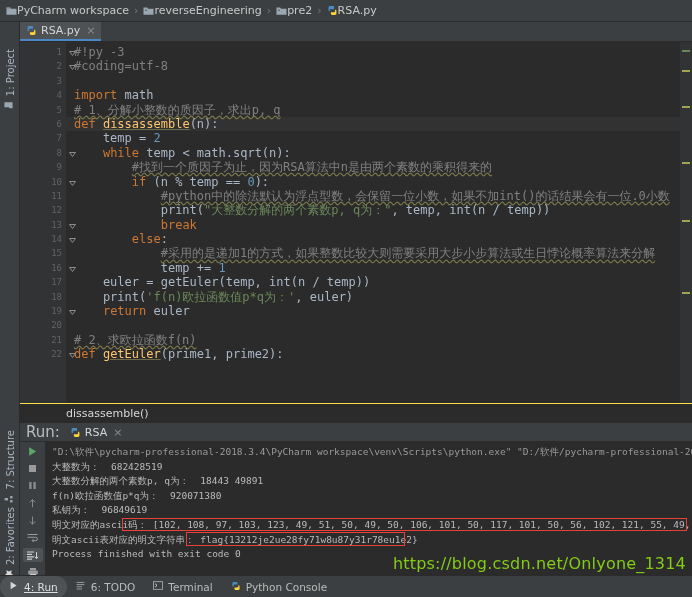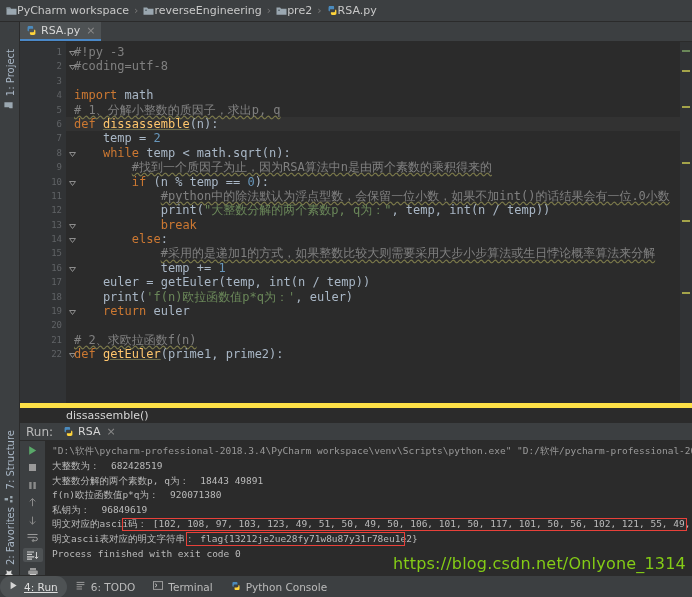--- a/index.html
+++ b/index.html
@@ -112,33 +112,33 @@
   .kw { color: #cc7832; }
   .str { color: #6a8759; }
   .num { color: #6897bb; }
   .fn { color: #ffc66d; }
   .cmt { color: #808080; }
   .cmt-warn { color: #808080; text-decoration: underline wavy #7c7a4a; text-decoration-skip-ink: none; }
   .ident-u { text-decoration: underline; text-decoration-color: #6b6b4a; }
   
   #editor-foot {
     height: 20px; background: #2b2b2b;
-    border-top: 5px solid #fde047;
+    border-top: 1px solid #fde047;
     color: #d6d6d6; font-size: 11px;
     display: flex; align-items: center; padding-left: 46px;
     font-family: "DejaVu Sans", "Liberation Sans", sans-serif;
   }
 
   
   #runwin { display: flex; flex-direction: column; background: #3c3f41; height: 174px; }
   #runhead {
     height: 22px; display: flex; align-items: center; gap: 10px;
     padding-left: 6px; border-bottom: 1px solid #2b2b2b;
   }
-  #run-title { font-size: 12px; color: #bbbbbb; }
+  #run-title { font-size: 15px; color: #bbbbbb; }
   #run-tab {
     display: flex; align-items: center; gap: 4px;
     font-size: 11px; color: #d6d6d6;
   }
   #runbody { flex: 1 1 auto; display: flex; min-height: 0; }
   #runtools {
     width: 26px; flex: 0 0 26px; background: #3c3f41;
     display: flex; flex-direction: column; align-items: center;
     gap: 3px; padding-top: 2px; border-right: 1px solid #2b2b2b;
   }

